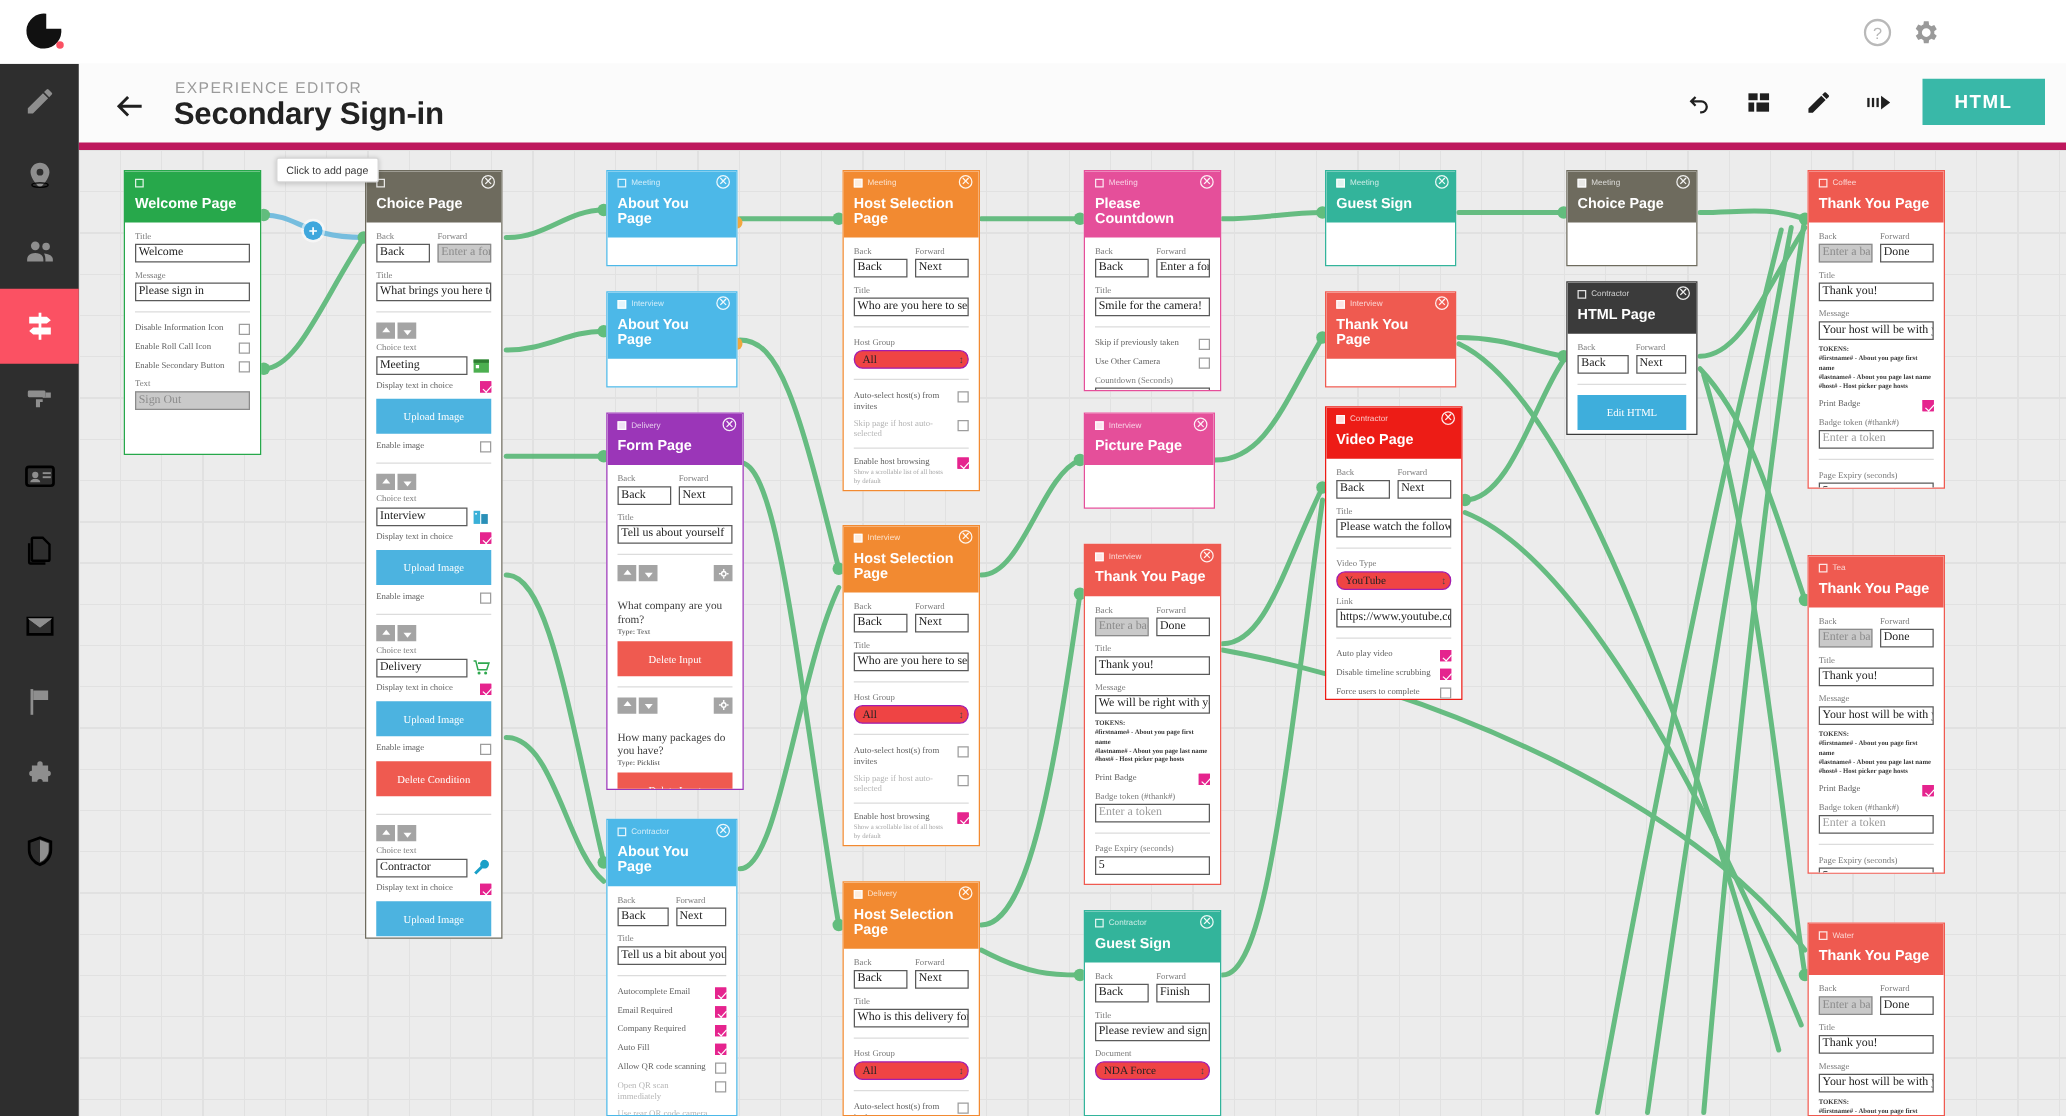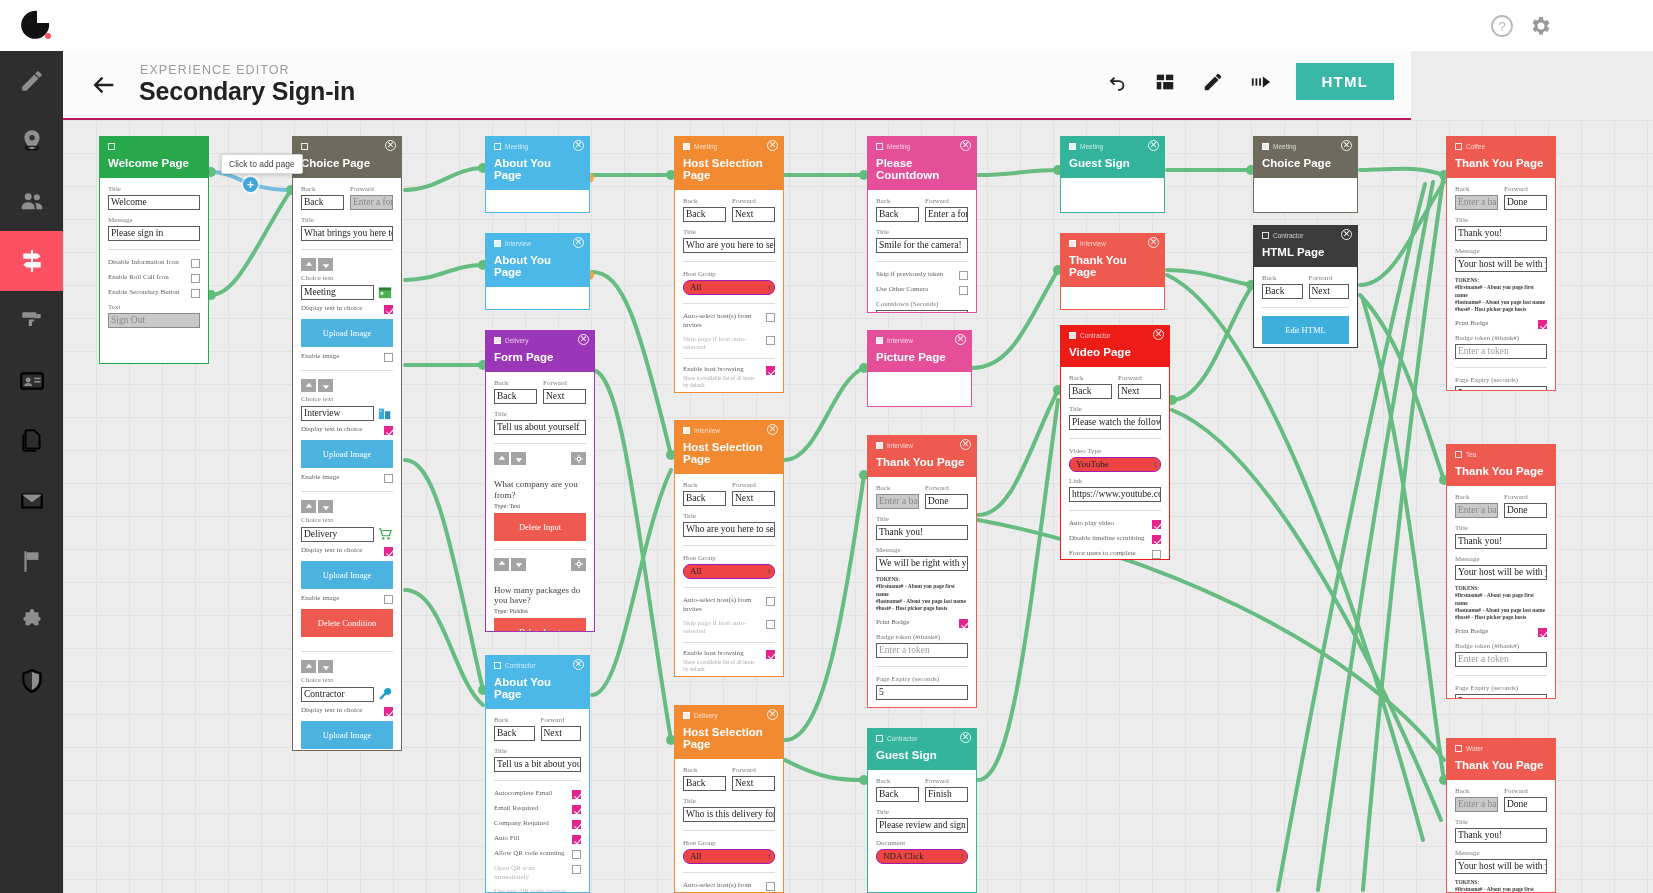--- a/index.html
+++ b/index.html
@@ -32,23 +32,23 @@
     position: relative; width: 63px; height: 60px;
     display: flex; align-items: center; justify-content: center;
     cursor: pointer;
   }
   .rail-item svg { width: 26px; height: 26px; fill: #8e8e8e; }
   .rail-item.active { background: #fb5163; }
   .rail-item.active svg { fill: #ffffff; }
 
   
   .header {
-    position: absolute; left: 63px; top: 51px; width: 1348px; height: 69px;
+    position: absolute; left: 63px; top: 51px; width: 1590px; height: 69px;
     background: #fbfbfb; z-index: 30;
-    border-bottom: 2px solid #be185d;
+    border-bottom: 6px solid #be185d;
   }
   .back-arrow {
     position: absolute; left: 27px; top: 20px; width: 28px; height: 28px;
     cursor: pointer;
   }
   .hdr-kicker {
     position: absolute; left: 77px; top: 12px;
     font-size: 12.5px; letter-spacing: 1.1px; color: #9b9b9b; font-weight: 400;
   }
   .hdr-title {
@@ -386,21 +386,21 @@
     </g>
 
     <g fill="#f0a83f">
       <circle cx="526" cy="58" r="5"></circle>
         <circle cx="526" cy="155" r="5"></circle>
       <circle cx="526" cy="323" r="5"></circle>
         <circle cx="526" cy="397" r="5"></circle>
     </g>
   </svg>
 
-  <div class="tooltip" style="left:158px; top:34px;">Click to add page</div>
+  <div class="tooltip" style="left:158px; top:6px;">Click to add page</div>
   <div class="addnode" style="left:180px; top:57px;">+</div>
 
   <div id="nodes">
       <div class="node" style="left: 36px; top: 16px; width: 110px; height: 228px; border-color: rgb(39, 168, 75);">
         <div class="node-head" style="background:#27a84b">
           <div class="node-cond">
             <span class="cond-box"></span>
             <span></span>
           </div>
           <div class="node-title">Welcome Page</div>
@@ -924,21 +924,21 @@
             <div>
               <div class="fld-label">Forward</div>
               <div class="fld-in">Finish</div>
             </div>
           </div>
           <div>
             <div class="fld-label">Title</div>
             <div class="fld-in">Please review and sign the NDA</div>
           </div>
           <div class="fld-label" style="margin-top:6px">Document</div>
-          <div class="sel">NDA Click</div>
+          <div class="sel">NDA Force</div>
         </div>
       </div>
       <div class="node" style="left: 997px; top: 16px; width: 105px; height: 77px; border-color: rgb(51, 180, 155);">
         <div class="node-head" style="background:#33b49b">
           <div class="node-cond">
             <span class="cond-box filled"></span>
             <span>Meeting</span>
           </div>
           <div class="node-title">Guest Sign</div>
           <div class="node-close">✕</div>

